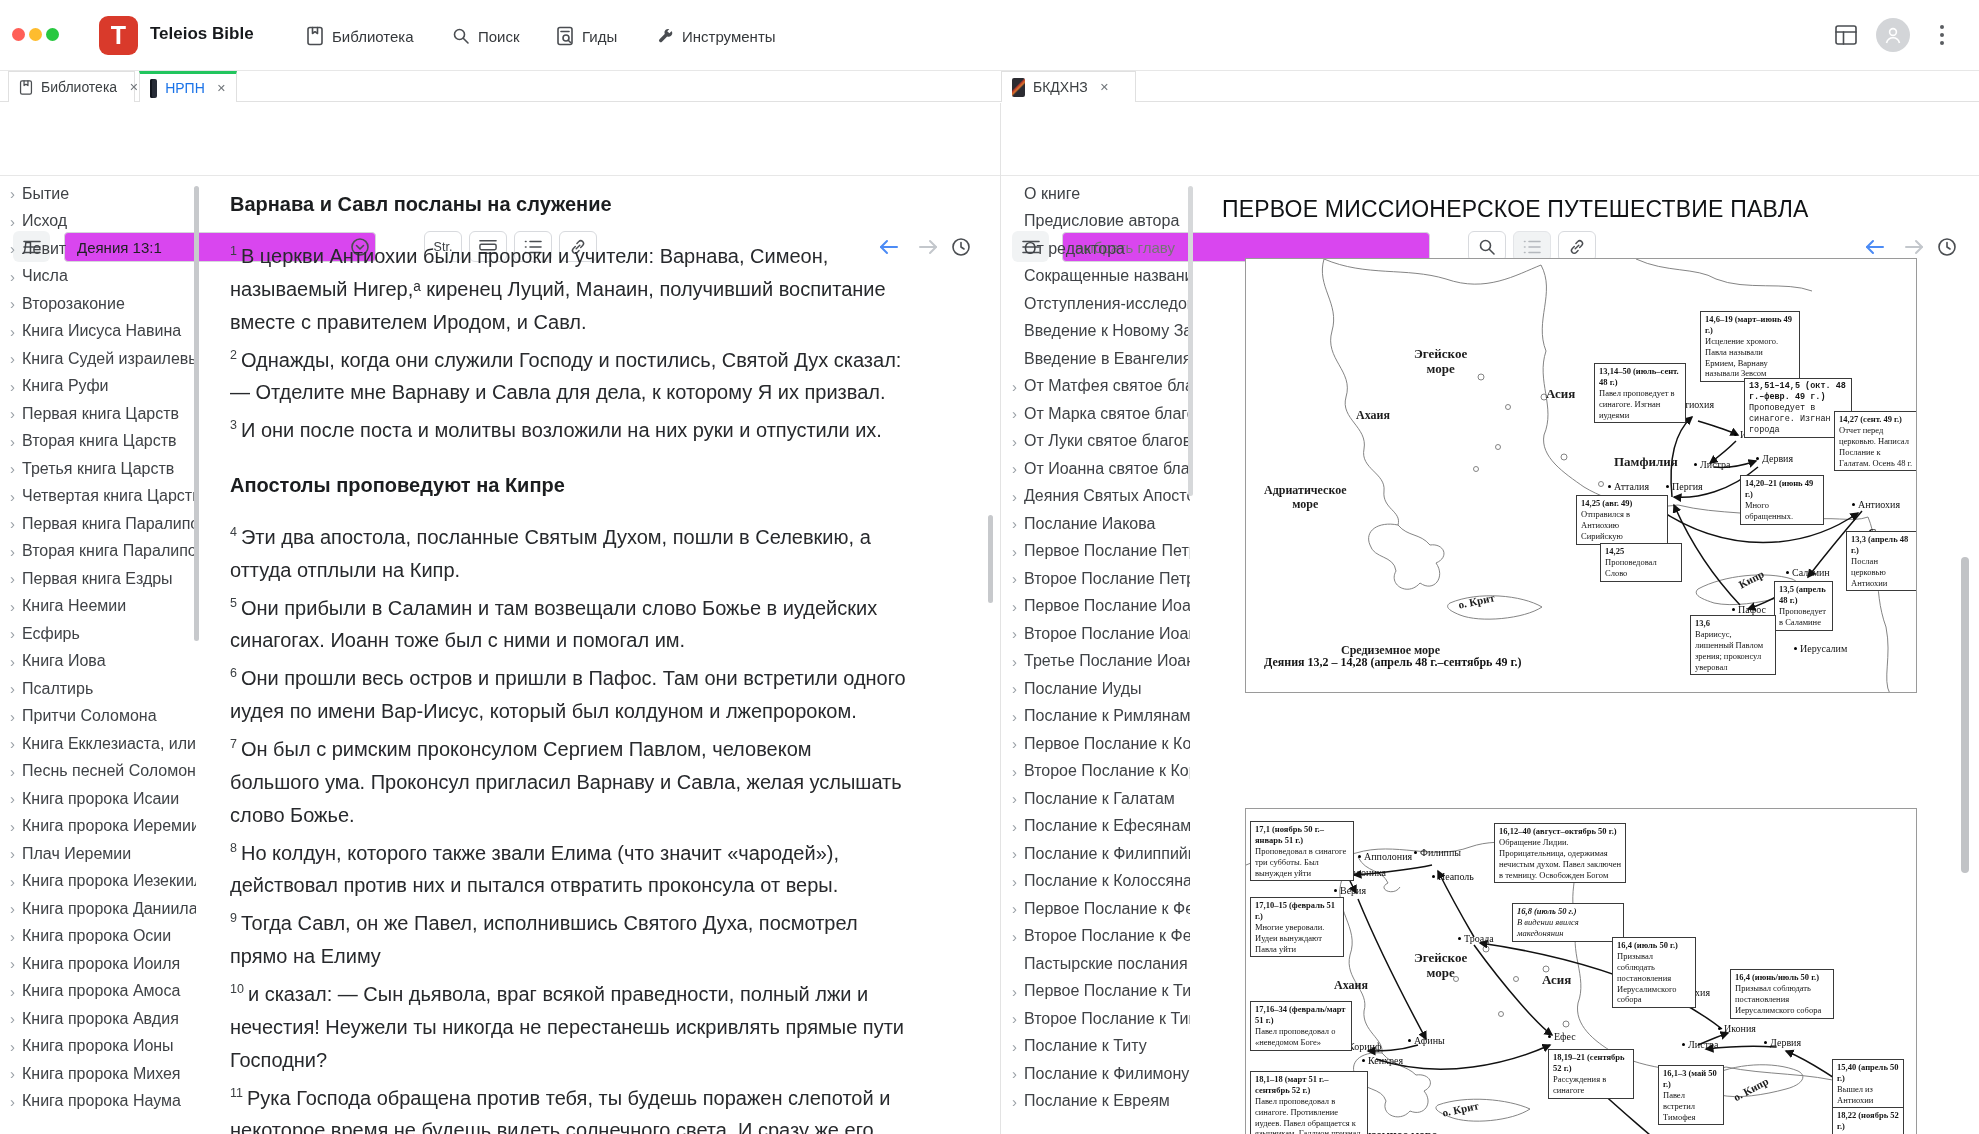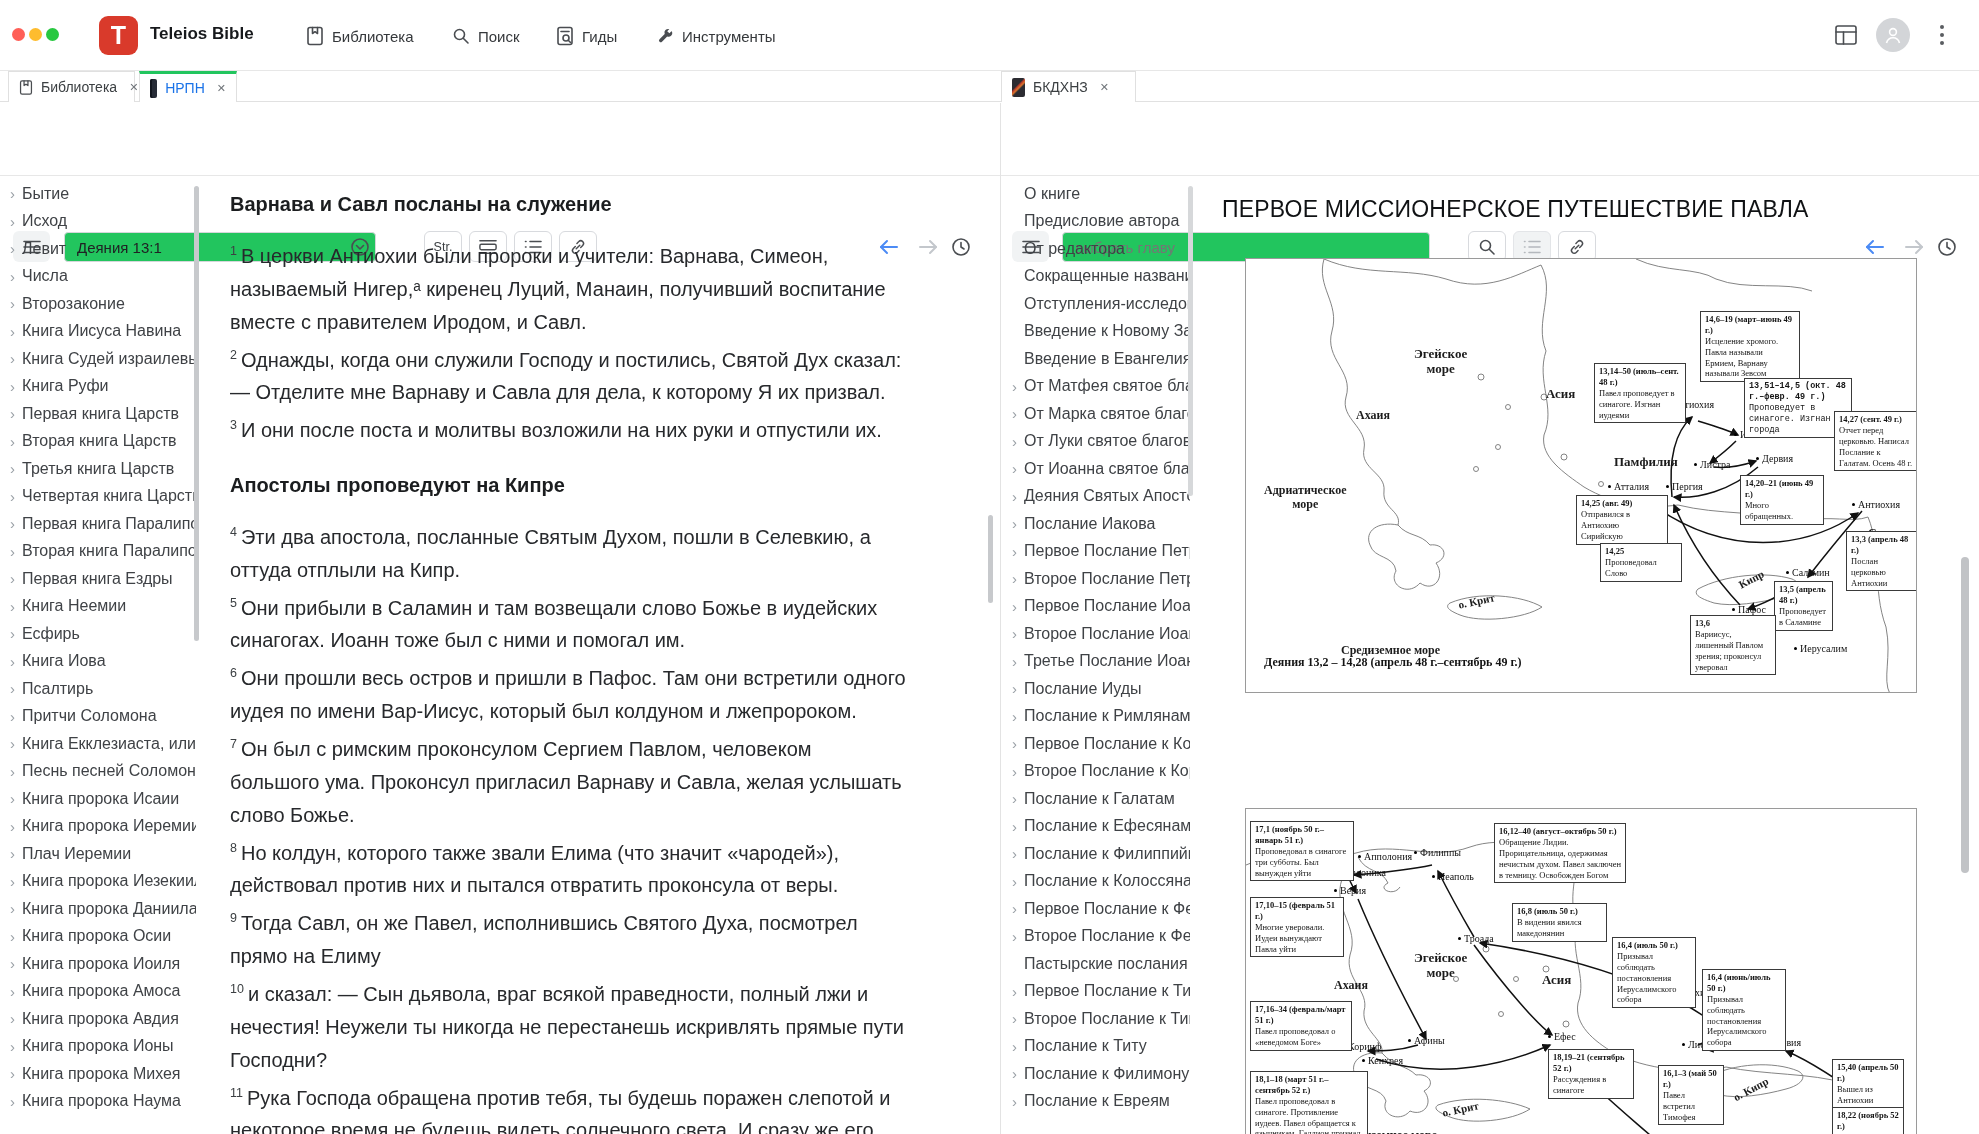--- a/index.html
+++ b/index.html
@@ -28,21 +28,21 @@
   .cover{width:13px;height:19px;border-radius:2px;}
   .pageicon{flex:0 0 auto;}
 
   
   .toolrow{position:absolute;left:0;top:103px;width:1979px;height:73px;background:#fff;border-bottom:1px solid #e7e7e7;}
   .sqbtn{position:absolute;top:128px;height:31px;border:1px solid #d8dade;border-radius:6px;background:#fff;
          display:flex;align-items:center;justify-content:center;font-size:12.5px;color:#3c4043;}
   .menubtn{position:absolute;top:128px;width:37px;height:31px;border-radius:6px;background:#f1f3f4;
            display:flex;align-items:center;justify-content:center;}
   .refinput{position:absolute;top:129px;height:30px;border:1px solid #d5d7da;border-radius:4px;font-size:15px;color:#202124;
-            padding:0 34px 0 12px;font-family:"Liberation Sans",sans-serif;outline:none;background:#22c55e;}
+            padding:0 34px 0 12px;font-family:"Liberation Sans",sans-serif;outline:none;background:#d946ef;}
   .inpicon{position:absolute;top:134px;}
   .navico{position:absolute;top:131px;width:26px;height:26px;display:flex;align-items:center;justify-content:center;}
 
   
   .booklist{position:absolute;left:0;top:180px;width:196px;height:954px;overflow:hidden;}
   .side-item{height:27.5px;display:flex;align-items:center;white-space:nowrap;overflow:hidden;font-size:16px;color:#3f4246;}
   .side-item .chev{flex:0 0 22px;padding-left:10px;color:#9aa0a6;font-size:15px;}
   .toclist{position:absolute;left:1002px;top:180px;width:188px;height:954px;overflow:hidden;}
 
   
@@ -702,23 +702,23 @@
         <div class="city" style="left: 302px; top: 222px;">Ефес</div>
         <div class="city" style="left: 162px; top: 226px;">Афины</div>
         <div class="city" style="left: 96px; top: 232px;">Коринф</div>
         <div class="city" style="left: 116px; top: 246px;">Кенхрея</div>
         <div class="city" style="left: 592px; top: 278px;">Антиохия</div>
       </div>
     <div>
         <div class="annot" style="left: 4px; top: 12px; width: 104px;"><b>17,1 (ноябрь 50 г.–январь 51 г.)</b><span>Проповедовал в синагоге три субботы. Был вынужден уйти</span></div>
         <div class="annot" style="left: 248px; top: 14px; width: 132px;"><b>16,12–40 (август–октябрь 50 г.)</b><span>Обращение Лидии. Прорицательница, одержимая нечистым духом. Павел заключен в темницу. Освобожден Богом</span></div>
         <div class="annot" style="left: 4px; top: 88px; width: 94px;"><b>17,10–15 (февраль 51 г.)</b><span>Многие уверовали. Иудеи вынуждают Павла уйти</span></div>
-        <div class="annot" style="left: 266px; top: 94px; width: 95px;"><b>16,8 (июль 50 г.)</b><span>В видении явился македонянин</span></div>
+        <div class="annot" style="left: 266px; top: 94px; width: 112px; font-style: italic;"><b>16,8 (июль 50 г.)</b><span>В видении явился македонянин</span></div>
         <div class="annot" style="left: 366px; top: 128px; width: 84px;"><b>16,4 (июль 50 г.)</b><span>Призывал соблюдать постановления Иерусалимского собора</span></div>
-        <div class="annot" style="left: 456px; top: 160px; width: 84px;"><b>16,4 (июнь/июль 50 г.)</b><span>Призывал соблюдать постановления Иерусалимского собора</span></div>
+        <div class="annot" style="left: 484px; top: 160px; width: 104px;"><b>16,4 (июнь/июль 50 г.)</b><span>Призывал соблюдать постановления Иерусалимского собора</span></div>
         <div class="annot" style="left: 4px; top: 192px; width: 102px;"><b>17,16–34 (февраль/март 51 г.)</b><span>Павел проповедовал о «неведомом Боге»</span></div>
         <div class="annot" style="left: 302px; top: 240px; width: 86px;"><b>18,19–21 (сентябрь 52 г.)</b><span>Рассуждения в синагоге</span></div>
         <div class="annot" style="left: 412px; top: 256px; width: 66px;"><b>16,1–3 (май 50 г.)</b><span>Павел встретил Тимофея</span></div>
         <div class="annot" style="left: 586px; top: 250px; width: 72px;"><b>15,40 (апрель 50 г.)</b><span>Вышел из Антиохии</span></div>
         <div class="annot" style="left: 4px; top: 262px; width: 118px;"><b>18,1–18 (март 51 г.–сентябрь 52 г.)</b><span>Павел проповедовал в синагоге. Противление иудеев. Павел обращается к язычникам. Галлион признал его невиновным. Написал 1 Фессалоникийцам (начало лета 51 г.) Написал 2 Фессалоникийцам (лето 51 г.)</span></div>
         <div class="annot" style="left: 586px; top: 298px; width: 72px;"><b>18,22 (ноябрь 52 г.)</b><span>Ободрял верующих</span></div>
       </div>
   </div>
 
   <div class="thumb" style="left:1961px;top:557px;width:8px;height:316px;background:#c1c3c6"></div>

